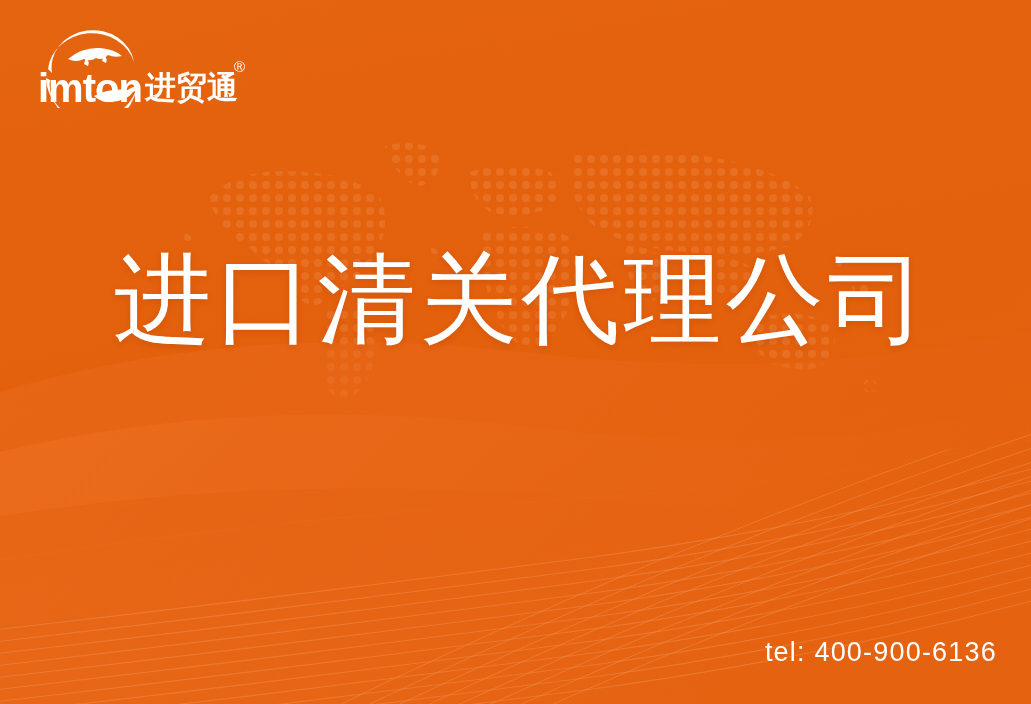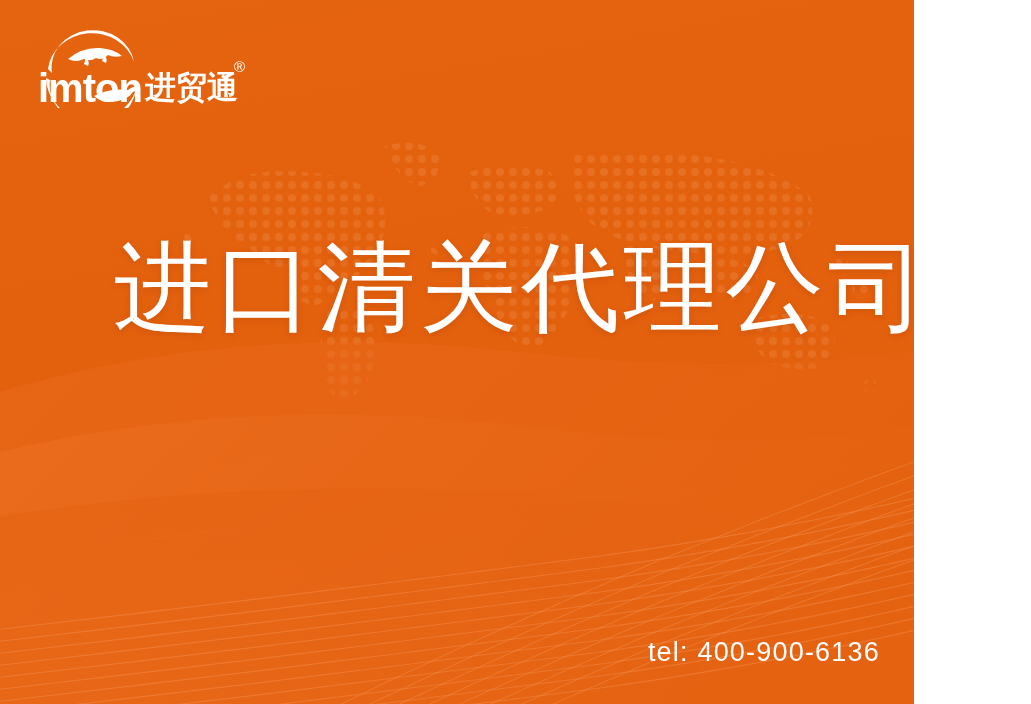--- a/index.html
+++ b/index.html
@@ -2,21 +2,21 @@
 <html><head>
 <meta charset="utf-8">
 <style>
   html, body {
     margin: 0;
     padding: 0;
     background: #ffffff;
   }
   #banner {
     position: relative;
-    width: 914px;
+    width: 1031px;
     height: 704px;
     overflow: hidden;
     background: #d946ef;
     font-family: "Liberation Sans", "DejaVu Sans", sans-serif;
   }
 
   
   .bg-base {
     position: absolute;
     inset: 0;
@@ -66,21 +66,21 @@
     font-size: 98px;
     font-weight: 400;
     letter-spacing: 4px;
     text-shadow: 0 2px 6px rgba(120,45,0,0.18);
   }
   .headline .line2 {
     display: block;
     font-size: 98px;
     font-weight: 400;
     letter-spacing: 4px;
-    margin-top: 0;
+    margin-top: 12px;
     text-shadow: 0 2px 6px rgba(120,45,0,0.18);
     padding-left: 12px;
   }
 
   
   .tel {
     position: absolute;
     right: 34px;
     bottom: 36px;
     color: #ffffff;

